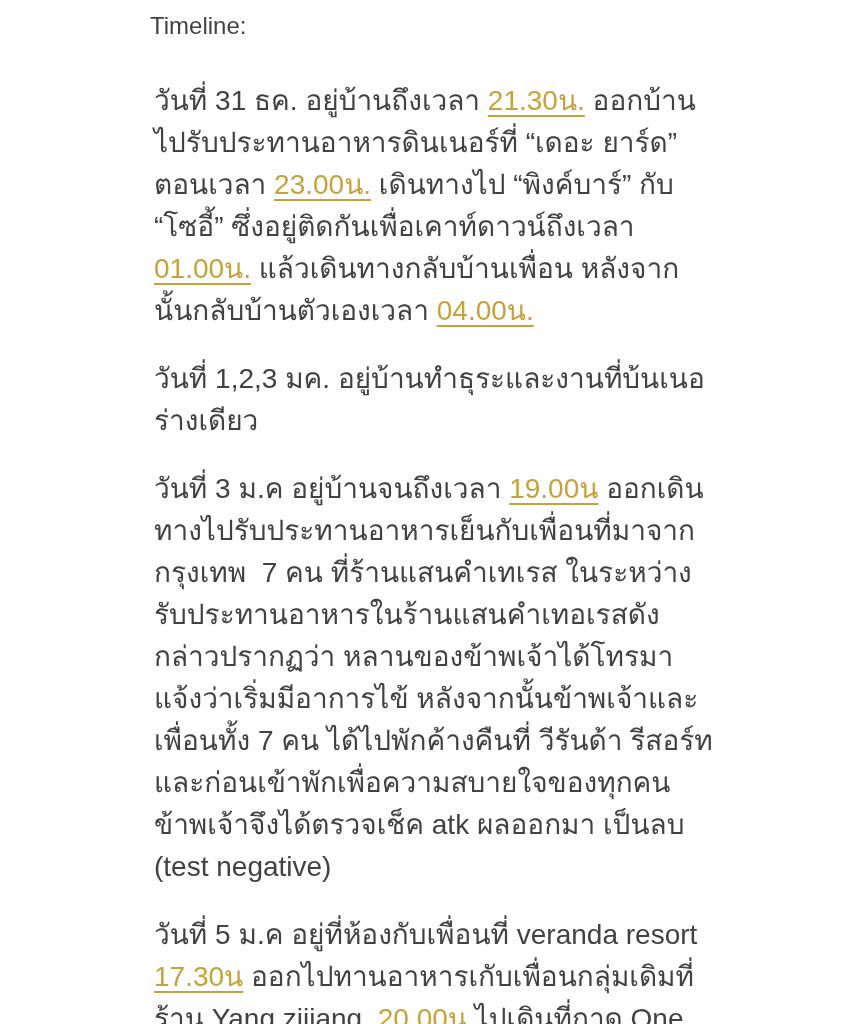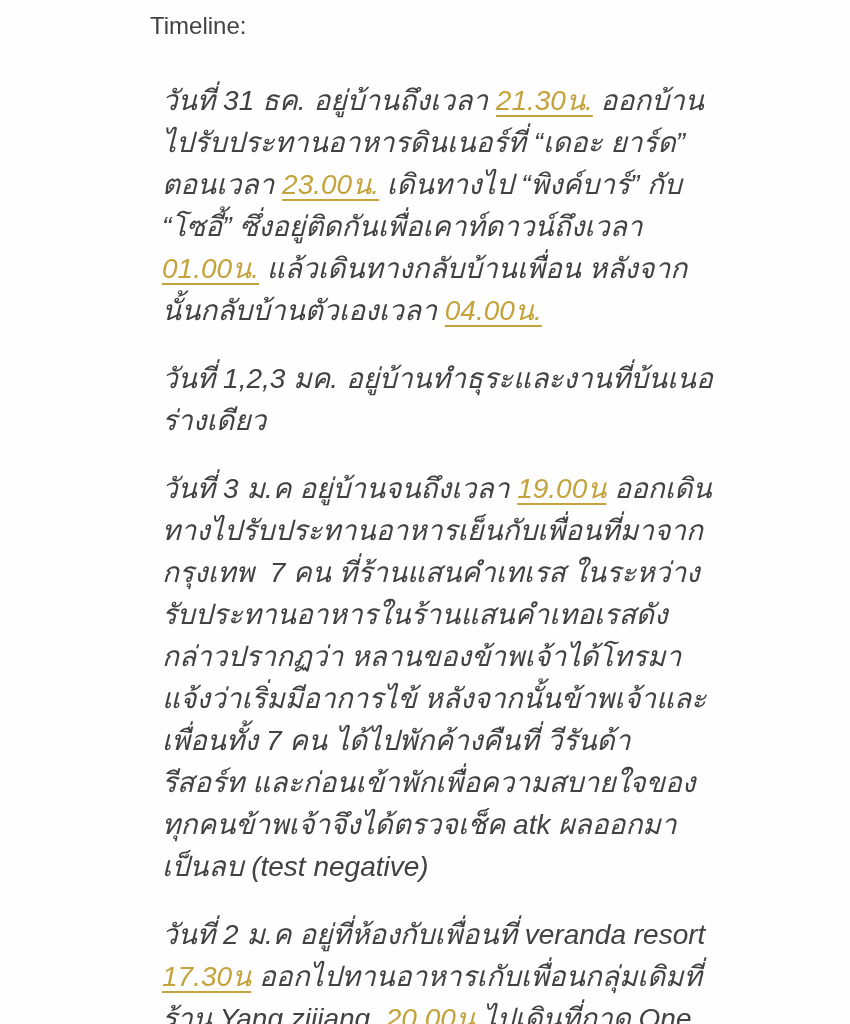--- a/index.html
+++ b/index.html
@@ -22,37 +22,36 @@
     font-size: 28px;
     line-height: 42px;
   }
   .doc-title {
     margin: 0 0 33px 0;
     font-size: 24px;
     font-weight: 400;
     color: #424242;
   }
   .doc p {
-    margin: 0 0 26px 12px;
+    margin: 0 0 26px 4px;
     white-space: pre-wrap;
     overflow-wrap: break-word;
-    font-style: italic;
   }
   .time {
     color: #c4a23c;
     text-decoration: underline;
     text-decoration-color: #c4a23c;
     text-decoration-thickness: 2px;
     text-underline-offset: 5px;
   }
 </style>
 </head>
 <body>
 
 <div class="doc">
   <h1 class="doc-title">Timeline:</h1>
   <div id="paragraphs">
       <p><span class="text">วันที่ 31 ธค. อยู่บ้านถึงเวลา </span><span class="time">21.30น.</span><span class="text"> ออกบ้านไปรับประทานอาหารดินเนอร์ที่ “เดอะ ยาร์ด” ตอนเวลา </span><span class="time">23.00น.</span><span class="text"> เดินทางไป “พิงค์บาร์” กับ “โซอี้” ซึ่งอยู่ติดกันเพื่อเคาท์ดาวน์ถึงเวลา </span><span class="time">01.00น.</span><span class="text"> แล้วเดินทางกลับบ้านเพื่อน หลังจากนั้นกลับบ้านตัวเองเวลา </span><span class="time">04.00น.</span></p>
       <p><span class="text">วันที่ 1,2,3 มค. อยู่บ้านทำธุระและงานที่บ้นเนอร่างเดียว</span></p>
       <p><span class="text">วันที่ 3 ม.ค อยู่บ้านจนถึงเวลา </span><span class="time">19.00น</span><span class="text"> ออกเดินทางไปรับประทานอาหารเย็นกับเพื่อนที่มาจากกรุงเทพ  7 คน ที่ร้านแสนคำเทเรส ในระหว่างรับประทานอาหารในร้านแสนคำเทอเรสดังกล่าวปรากฏว่า หลานของข้าพเจ้าได้โทรมาแจ้งว่าเริ่มมีอาการไข้ หลังจากนั้นข้าพเจ้าและเพื่อนทั้ง 7 คน ได้ไปพักค้างคืนที่ วีรันด้า รีสอร์ท และก่อนเข้าพักเพื่อความสบายใจของทุกคนข้าพเจ้าจึงได้ตรวจเช็ค atk ผลออกมา เป็นลบ (test negative)</span></p>
-      <p><span class="text">วันที่ 2 ม.ค อยู่ที่ห้องกับเพื่อนที่ veranda resort </span><span class="time">17.30น</span><span class="text"> ออกไปทานอาหารเกับเพื่อนกลุ่มเดิมที่  ร้าน Yang zijiang  </span><span class="time">20.00น</span><span class="text"> ไปเดินที่กาด One Nimman และไปที่ร้าน Funky grill </span></p>
+      <p><span class="text">วันที่ 5 ม.ค อยู่ที่ห้องกับเพื่อนที่ veranda resort </span><span class="time">17.30น</span><span class="text"> ออกไปทานอาหารเกับเพื่อนกลุ่มเดิมที่  ร้าน Yang zijiang  </span><span class="time">20.00น</span><span class="text"> ไปเดินที่กาด One Nimman และไปที่ร้าน Funky grill </span></p>
     </div>
 </div>
 
 </body></html>

